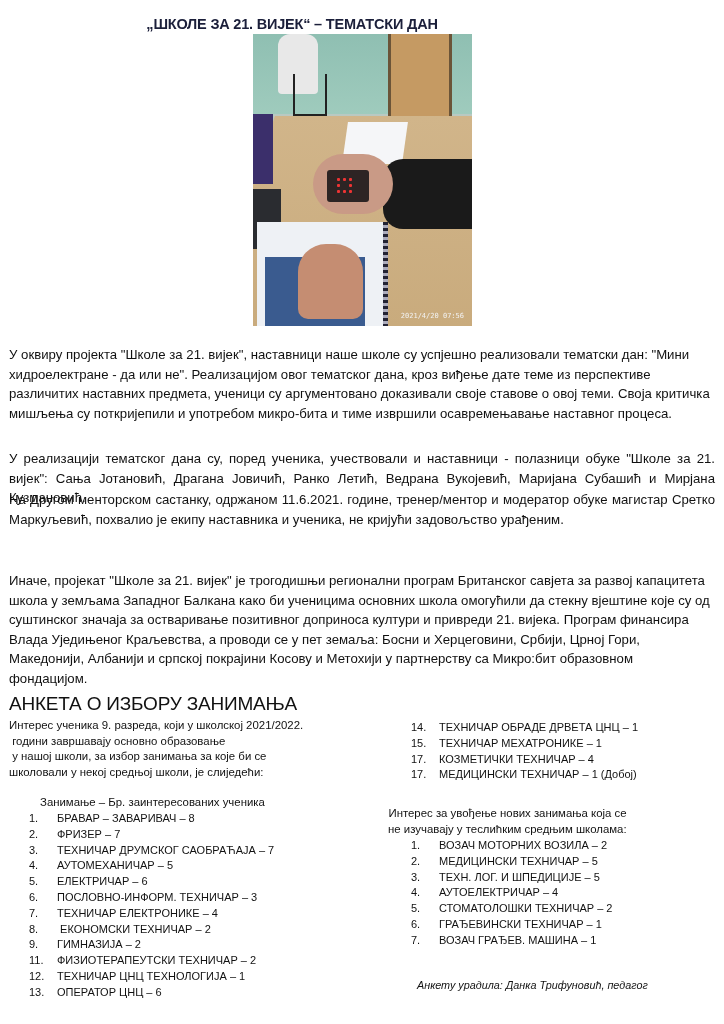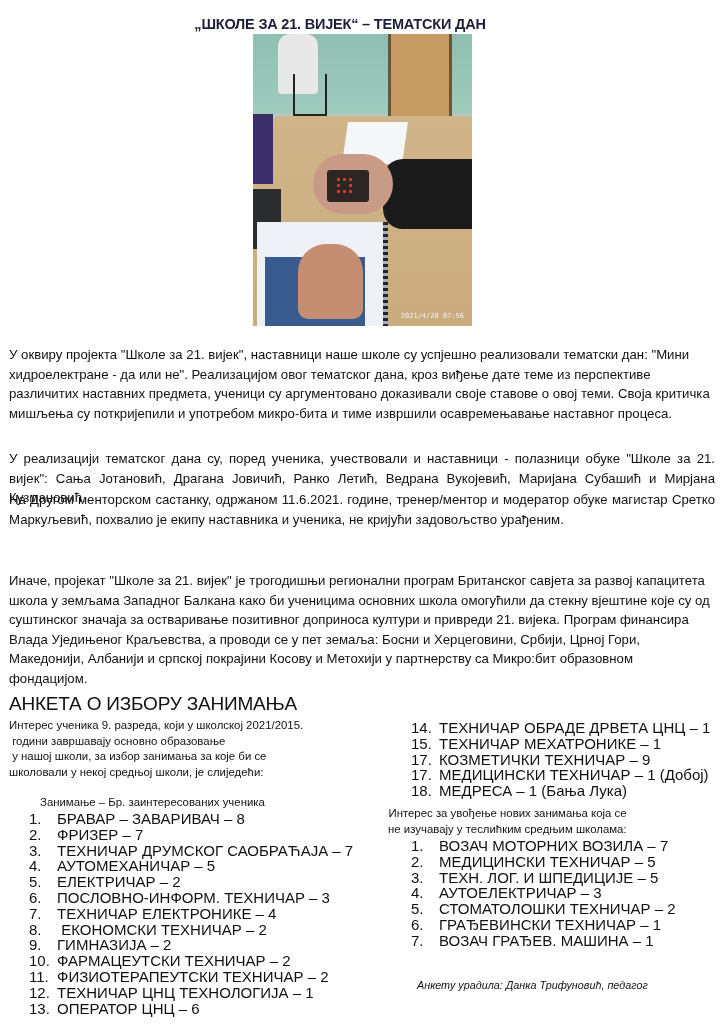--- a/index.html
+++ b/index.html
@@ -1,17 +1,17 @@
 <!DOCTYPE html>
 <html><head>
 <meta charset="utf-8">
 <style>
   html, body { margin:0; padding:0; background:#ffffff; }
   body { width:724px; height:1024px; position:relative; overflow:hidden; color:#111; font-family:"Liberation Sans", sans-serif; }
-  .title { position:absolute; left:0; top:16px; width:584px; text-align:center; font-weight:bold; font-size:14.5px; color:#1b1f3a; letter-spacing:-0.2px;margin-left:48px; }
+  .title { position:absolute; left:0; top:16px; width:584px; text-align:center; font-weight:bold; font-size:14.5px; color:#1b1f3a; letter-spacing:-0.2px; }
   .photo { position:absolute; left:253px; top:34px; width:219px; height:292px; overflow:hidden; background:#b9c9c2;text-align:right; }
   .photo .wall { position:absolute; left:0; top:0; width:100%; height:80px; background:linear-gradient(180deg,#8fbfb2,#9fcbbd); }
   .photo .door { position:absolute; left:135px; top:0; width:58px; height:82px; background:#c59a63; border-left:3px solid #6b5438; border-right:3px solid #6b5438; }
   .photo .desk { position:absolute; left:0; top:82px; width:100%; height:210px; background:linear-gradient(180deg,#d1b58a,#c9ab7d); clip-path:polygon(10% 0,100% 0,100% 100%,0 100%,0 30%); }
   .photo .student { position:absolute; left:25px; top:0; width:40px; height:60px; background:#e8e8e8; border-radius:12px 12px 4px 4px; }
   .photo .chair { position:absolute; left:40px; top:40px; width:30px; height:40px; border:2px solid #222; border-top:none; }
   .photo .paper { position:absolute; left:92px; top:88px; width:60px; height:42px; background:#f5f6f8; transform:skewX(-8deg); }
   .photo .arm { position:absolute; left:130px; top:125px; width:95px; height:70px; background:#1a1a1a; border-radius:20px 0 0 20px; }
   .photo .hand { position:absolute; left:60px; top:120px; width:80px; height:60px; background:#c99a86; border-radius:30px; }
   .photo .board { position:absolute; left:74px; top:136px; width:42px; height:32px; background:#2d2424; border-radius:3px; }
@@ -25,21 +25,21 @@
   .photo .stamp { position:absolute; right:8px; bottom:6px; font-family:"DejaVu Sans Mono", monospace; font-size:7px; color:#f2f2f2; }
   .para { position:absolute; left:9px; width:706px; font-family:"Liberation Sans", sans-serif; font-size:13.2px; line-height:19.5px; color:#111; }
   .justify { text-align:justify; }
   .p1 { top:345px; }
   .p2 { top:449px; }
   .p3 { top:490px; }
   .p4 { top:571px; }
   .survey-h { position:absolute; left:9px; top:693px; font-size:19px; color:#111; letter-spacing:-0.2px;text-align:right; }
   .intro { position:absolute; left:9px; top:718px; font-size:11.4px; line-height:15.5px; white-space:pre; }
   .colhdr { position:absolute; left:40px; top:796px; font-size:11.4px;text-align:right; }
-  .list { position:absolute; margin:0; padding:0; list-style:none; font-size:15px; line-height:15.8px; }
+  .list { position:absolute; margin:0; padding:0; list-style:none; font-size:11px; line-height:15.8px; }
   .list li { display:flex; }
   .list .n { width:28px; flex:none; }
   .listA { left:29px; top:811px; }
   .listB { left:411px; top:720px; }
   .listC { left:411px; top:838px; }
   .newint { position:absolute; left:388px; top:806px; font-size:11.4px; line-height:15.8px; white-space:pre;text-align:right; }
   .author { position:absolute; left:417px; top:979px; font-size:10.8px; font-style:italic; }
 </style>
 </head>
 <body>
@@ -74,21 +74,21 @@
   <div class="hand2"></div>
   <div class="stamp">2021/4/20 07:56</div>
 </div>
 
 <div class="para p1">У оквиру пројекта "Школе за 21. вијек", наставници наше школе су успјешно реализовали тематски дан: "Мини хидроелектране - да или не". Реализацијом овог тематског дана, кроз виђење дате теме из перспективе различитих наставних предмета, ученици  су аргументовано доказивали своје ставове о овој теми. Своја критичка мишљења су поткријепили и употребом микро-бита и тиме извршили осавремењавање наставног процеса.</div>
 <div class="para p2 justify">У реализацији тематског дана су, поред ученика, учествовали и наставници - полазници обуке "Школе за 21. вијек": Сања Јотановић, Драгана Јовичић, Ранко Летић, Ведрана Вукојевић, Маријана Субашић и Мирјана Кузмановић.</div>
 <div class="para p3 justify">На Другом менторском састанку, одржаном 11.6.2021. године, тренер/ментор и модератор обуке магистар Сретко Маркуљевић, похвалио је екипу наставника и ученика, не кријући задовољство урађеним.</div>
 <div class="para p4">Иначе, пројекат "Школе за 21. вијек" је трогодишњи регионални програм Британског савјета за развој капацитета школа у земљама Западног Балкана како би ученицима основних школа омогућили да стекну вјештине које су од суштинског значаја за остваривање позитивног доприноса култури и привреди 21. вијека. Програм финансира Влада Уједињеног Краљевства, а проводи се у пет земаља: Босни и Херцеговини, Србији, Црној Гори, Македонији, Албанији и српској покрајини Косову и Метохији у партнерству са Микро:бит образовном фондацијом.</div>
 
 <div class="survey-h">АНКЕТА О ИЗБОРУ ЗАНИМАЊА</div>
-<div class="intro">Интерес ученика 9. разреда, који у школској 2021/2015.
+<div class="intro">Интерес ученика 9. разреда, који у школској 2021/2022.
  години завршавају основно образовање
  у нашој школи, за избор занимања за које би се
 школовали у некој средњој школи, је слиједећи:</div>
 <div class="colhdr">Занимање – Бр. заинтересованих ученика</div>
 
 <ul class="list listA">
   <li>
       <span class="n">1.</span>
       <span>БРАВАР – ЗАВАРИВАЧ – 8</span>
     </li>
@@ -99,41 +99,37 @@
   <li>
       <span class="n">3.</span>
       <span>ТЕХНИЧАР ДРУМСКОГ САОБРАЋАЈА – 7</span>
     </li>
   <li>
       <span class="n">4.</span>
       <span>АУТОМЕХАНИЧАР – 5</span>
     </li>
   <li>
       <span class="n">5.</span>
-      <span>ЕЛЕКТРИЧАР – 2</span>
+      <span>ЕЛЕКТРИЧАР – 6</span>
     </li>
   <li>
       <span class="n">6.</span>
       <span>ПОСЛОВНО-ИНФОРМ. ТЕХНИЧАР – 3</span>
     </li>
   <li>
       <span class="n">7.</span>
       <span>ТЕХНИЧАР ЕЛЕКТРОНИКЕ – 4</span>
     </li>
   <li>
       <span class="n">8.</span>
       <span style="white-space:pre"> ЕКОНОМСКИ ТЕХНИЧАР – 2</span>
     </li>
   <li>
       <span class="n">9.</span>
       <span>ГИМНАЗИЈА – 2</span>
-    </li>
-  <li>
-      <span class="n">10.</span>
-      <span>ФАРМАЦЕУТСКИ ТЕХНИЧАР – 2</span>
     </li>
   <li>
       <span class="n">11.</span>
       <span>ФИЗИОТЕРАПЕУТСКИ ТЕХНИЧАР – 2</span>
     </li>
   <li>
       <span class="n">12.</span>
       <span>ТЕХНИЧАР ЦНЦ ТЕХНОЛОГИЈА – 1</span>
     </li>
   <li>
@@ -146,51 +142,47 @@
   <li>
       <span class="n">14.</span>
       <span>ТЕХНИЧАР ОБРАДЕ ДРВЕТА ЦНЦ – 1</span>
     </li>
   <li>
       <span class="n">15.</span>
       <span>ТЕХНИЧАР МЕХАТРОНИКЕ – 1</span>
     </li>
   <li>
       <span class="n">17.</span>
-      <span>КОЗМЕТИЧКИ ТЕХНИЧАР – 9</span>
+      <span>КОЗМЕТИЧКИ ТЕХНИЧАР – 4</span>
     </li>
   <li>
       <span class="n">17.</span>
       <span>МЕДИЦИНСКИ ТЕХНИЧАР – 1 (Добој)</span>
-    </li>
-  <li>
-      <span class="n">18.</span>
-      <span>МЕДРЕСА – 1 (Бања Лука)</span>
     </li>
 </ul>
 
 <div class="newint">Интерес за увођење нових занимања која се
 не изучавају у теслићким средњим школама:</div>
 
 <ul class="list listC">
   <li>
       <span class="n">1.</span>
-      <span>ВОЗАЧ МОТОРНИХ ВОЗИЛА – 7</span>
+      <span>ВОЗАЧ МОТОРНИХ ВОЗИЛА – 2</span>
     </li>
   <li>
       <span class="n">2.</span>
       <span>МЕДИЦИНСКИ ТЕХНИЧАР – 5</span>
     </li>
   <li>
       <span class="n">3.</span>
       <span>ТЕХН. ЛОГ. И ШПЕДИЦИЈЕ – 5</span>
     </li>
   <li>
       <span class="n">4.</span>
-      <span>АУТОЕЛЕКТРИЧАР – 3</span>
+      <span>АУТОЕЛЕКТРИЧАР – 4</span>
     </li>
   <li>
       <span class="n">5.</span>
       <span>СТОМАТОЛОШКИ ТЕХНИЧАР – 2</span>
     </li>
   <li>
       <span class="n">6.</span>
       <span>ГРАЂЕВИНСКИ ТЕХНИЧАР – 1</span>
     </li>
   <li>

